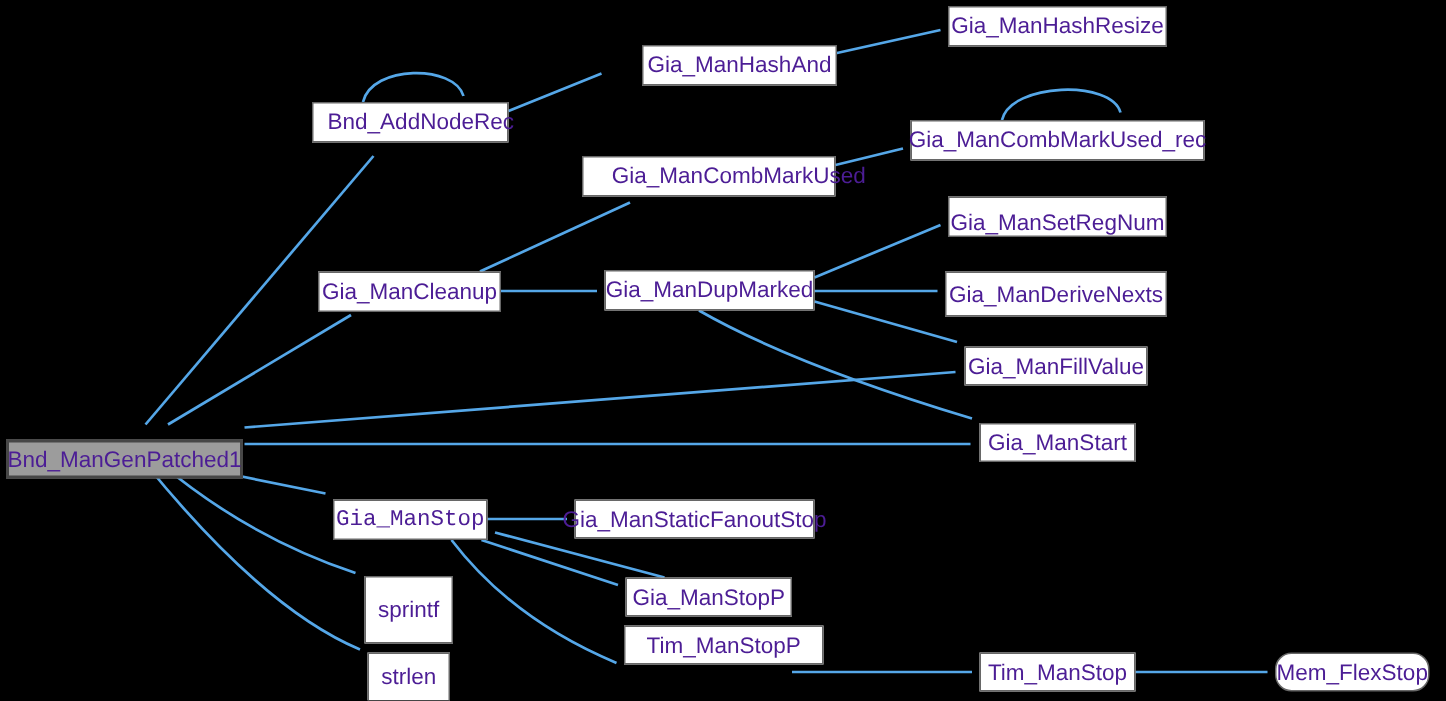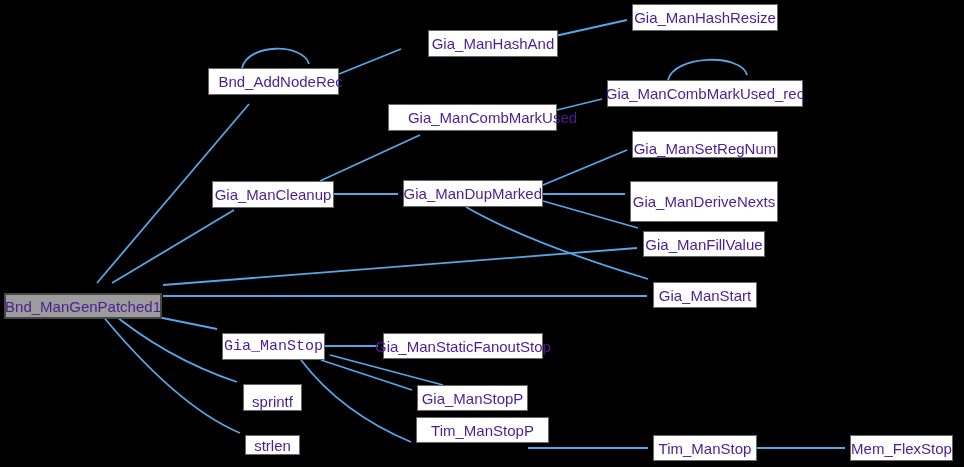--- a/index.html
+++ b/index.html
@@ -68,50 +68,50 @@
       </div>
       <div class="node" style="left: 388px; top: 104px; width: 169px; height: 27px; padding-left: 40px;">
         <span>Gia_ManCombMarkUsed</span>
       </div>
       <div class="node" style="left: 632px; top: 131px; width: 146px; height: 27px; align-items: flex-end;">
         <span>Gia_ManSetRegNum</span>
       </div>
       <div class="node" style="left: 212px; top: 181px; width: 122px; height: 27px; align-items: center;">
         <span>Gia_ManCleanup</span>
       </div>
-      <div class="node" style="left: 403px; top: 180px; width: 140px; height: 27px; justify-content: flex-end;">
+      <div class="node" style="left: 403px; top: 180px; width: 140px; height: 27px;">
         <span>Gia_ManDupMarked</span>
       </div>
-      <div class="node" style="left: 630px; top: 181px; width: 148px; height: 41px;">
+      <div class="node" style="left: 630px; top: 181px; width: 148px; height: 30px;">
         <span>Gia_ManDeriveNexts</span>
       </div>
       <div class="node" style="left: 643px; top: 231px; width: 122px; height: 26px;">
         <span>Gia_ManFillValue</span>
       </div>
       <div class="node" style="left: 653px; top: 282px; width: 104px; height: 26px;">
         <span>Gia_ManStart</span>
       </div>
       <div class="node" style="left: 222px; top: 333px; width: 103px; height: 27px; font-family: Liberation Mono, monospace;">
         <span>Gia_ManStop</span>
       </div>
       <div class="node" style="left: 383px; top: 333px; width: 160px; height: 26px;">
         <span>Gia_ManStaticFanoutStop</span>
       </div>
-      <div class="node" style="left: 243px; top: 384px; width: 59px; height: 27px; align-items: flex-end;">
+      <div class="node" style="left: 243px; top: 384px; width: 59px; height: 45px;">
         <span>sprintf</span>
       </div>
       <div class="node" style="left: 417px; top: 385px; width: 111px; height: 26px;">
         <span>Gia_ManStopP</span>
       </div>
-      <div class="node" style="left: 245px; top: 435px; width: 55px; height: 20px;">
+      <div class="node" style="left: 245px; top: 435px; width: 55px; height: 33px;">
         <span>strlen</span>
       </div>
       <div class="node" style="left: 416px; top: 417px; width: 133px; height: 26px;">
         <span>Tim_ManStopP</span>
       </div>
       <div class="node" style="left: 653px; top: 435px; width: 104px; height: 26px;">
         <span>Tim_ManStop</span>
       </div>
-      <div class="node" style="left: 850px; top: 435px; width: 103px; height: 26px;">
+      <div class="node" style="left: 850px; top: 435px; width: 103px; height: 26px; border-radius: 11px;">
         <span>Mem_FlexStop</span>
       </div>
     </div>
 </div>
 
 </body></html>

